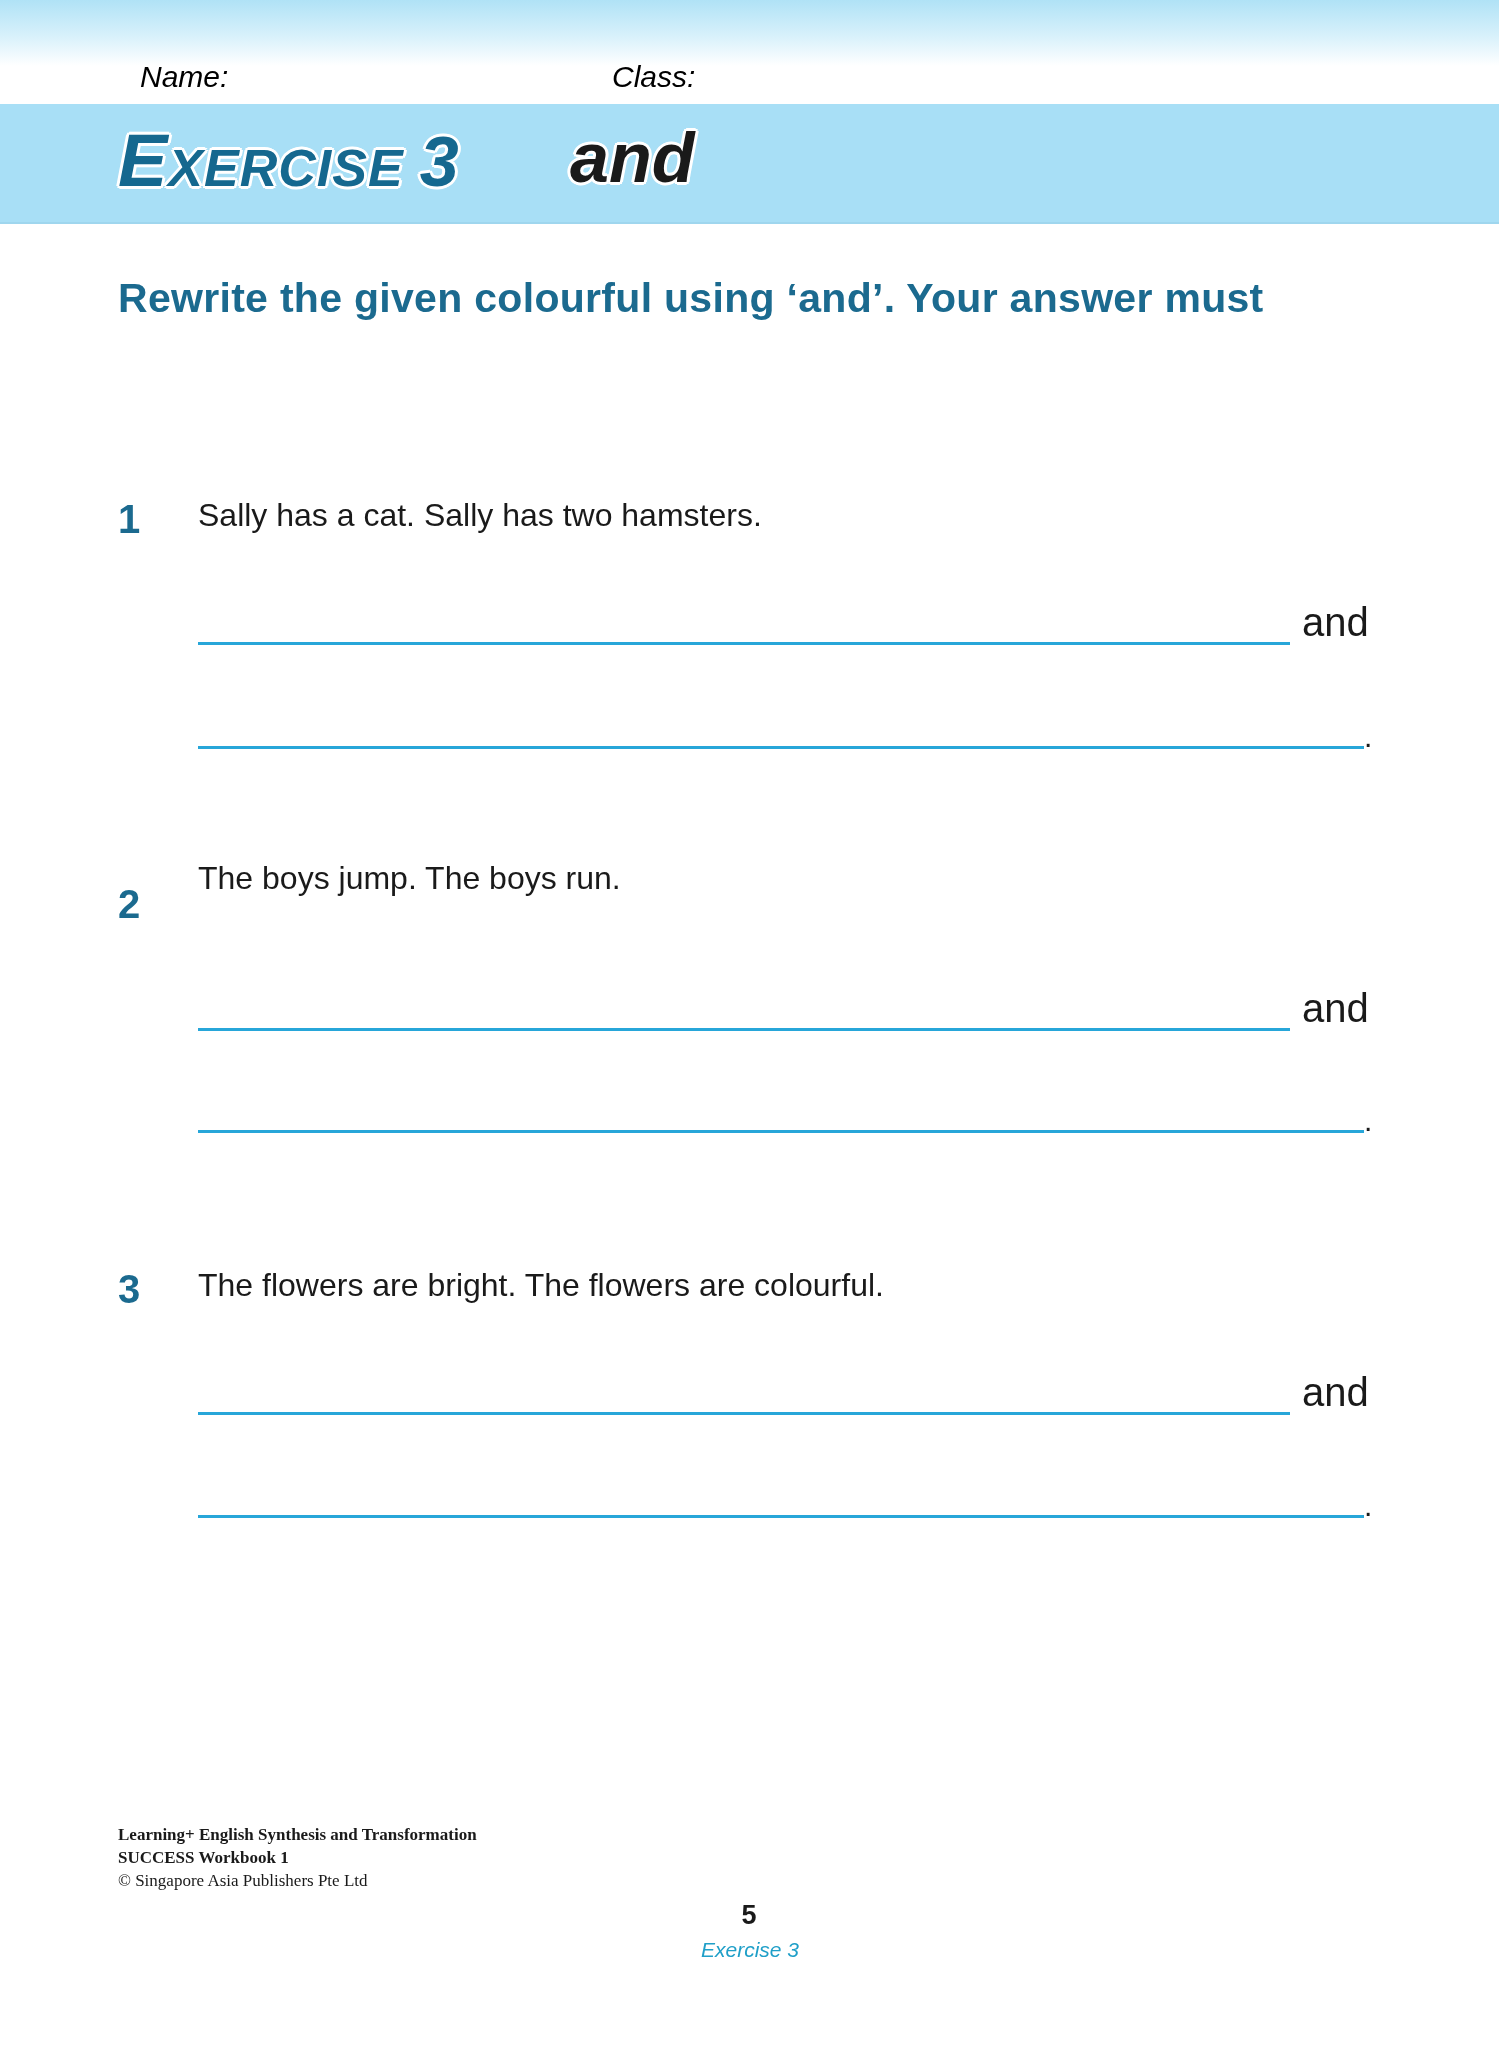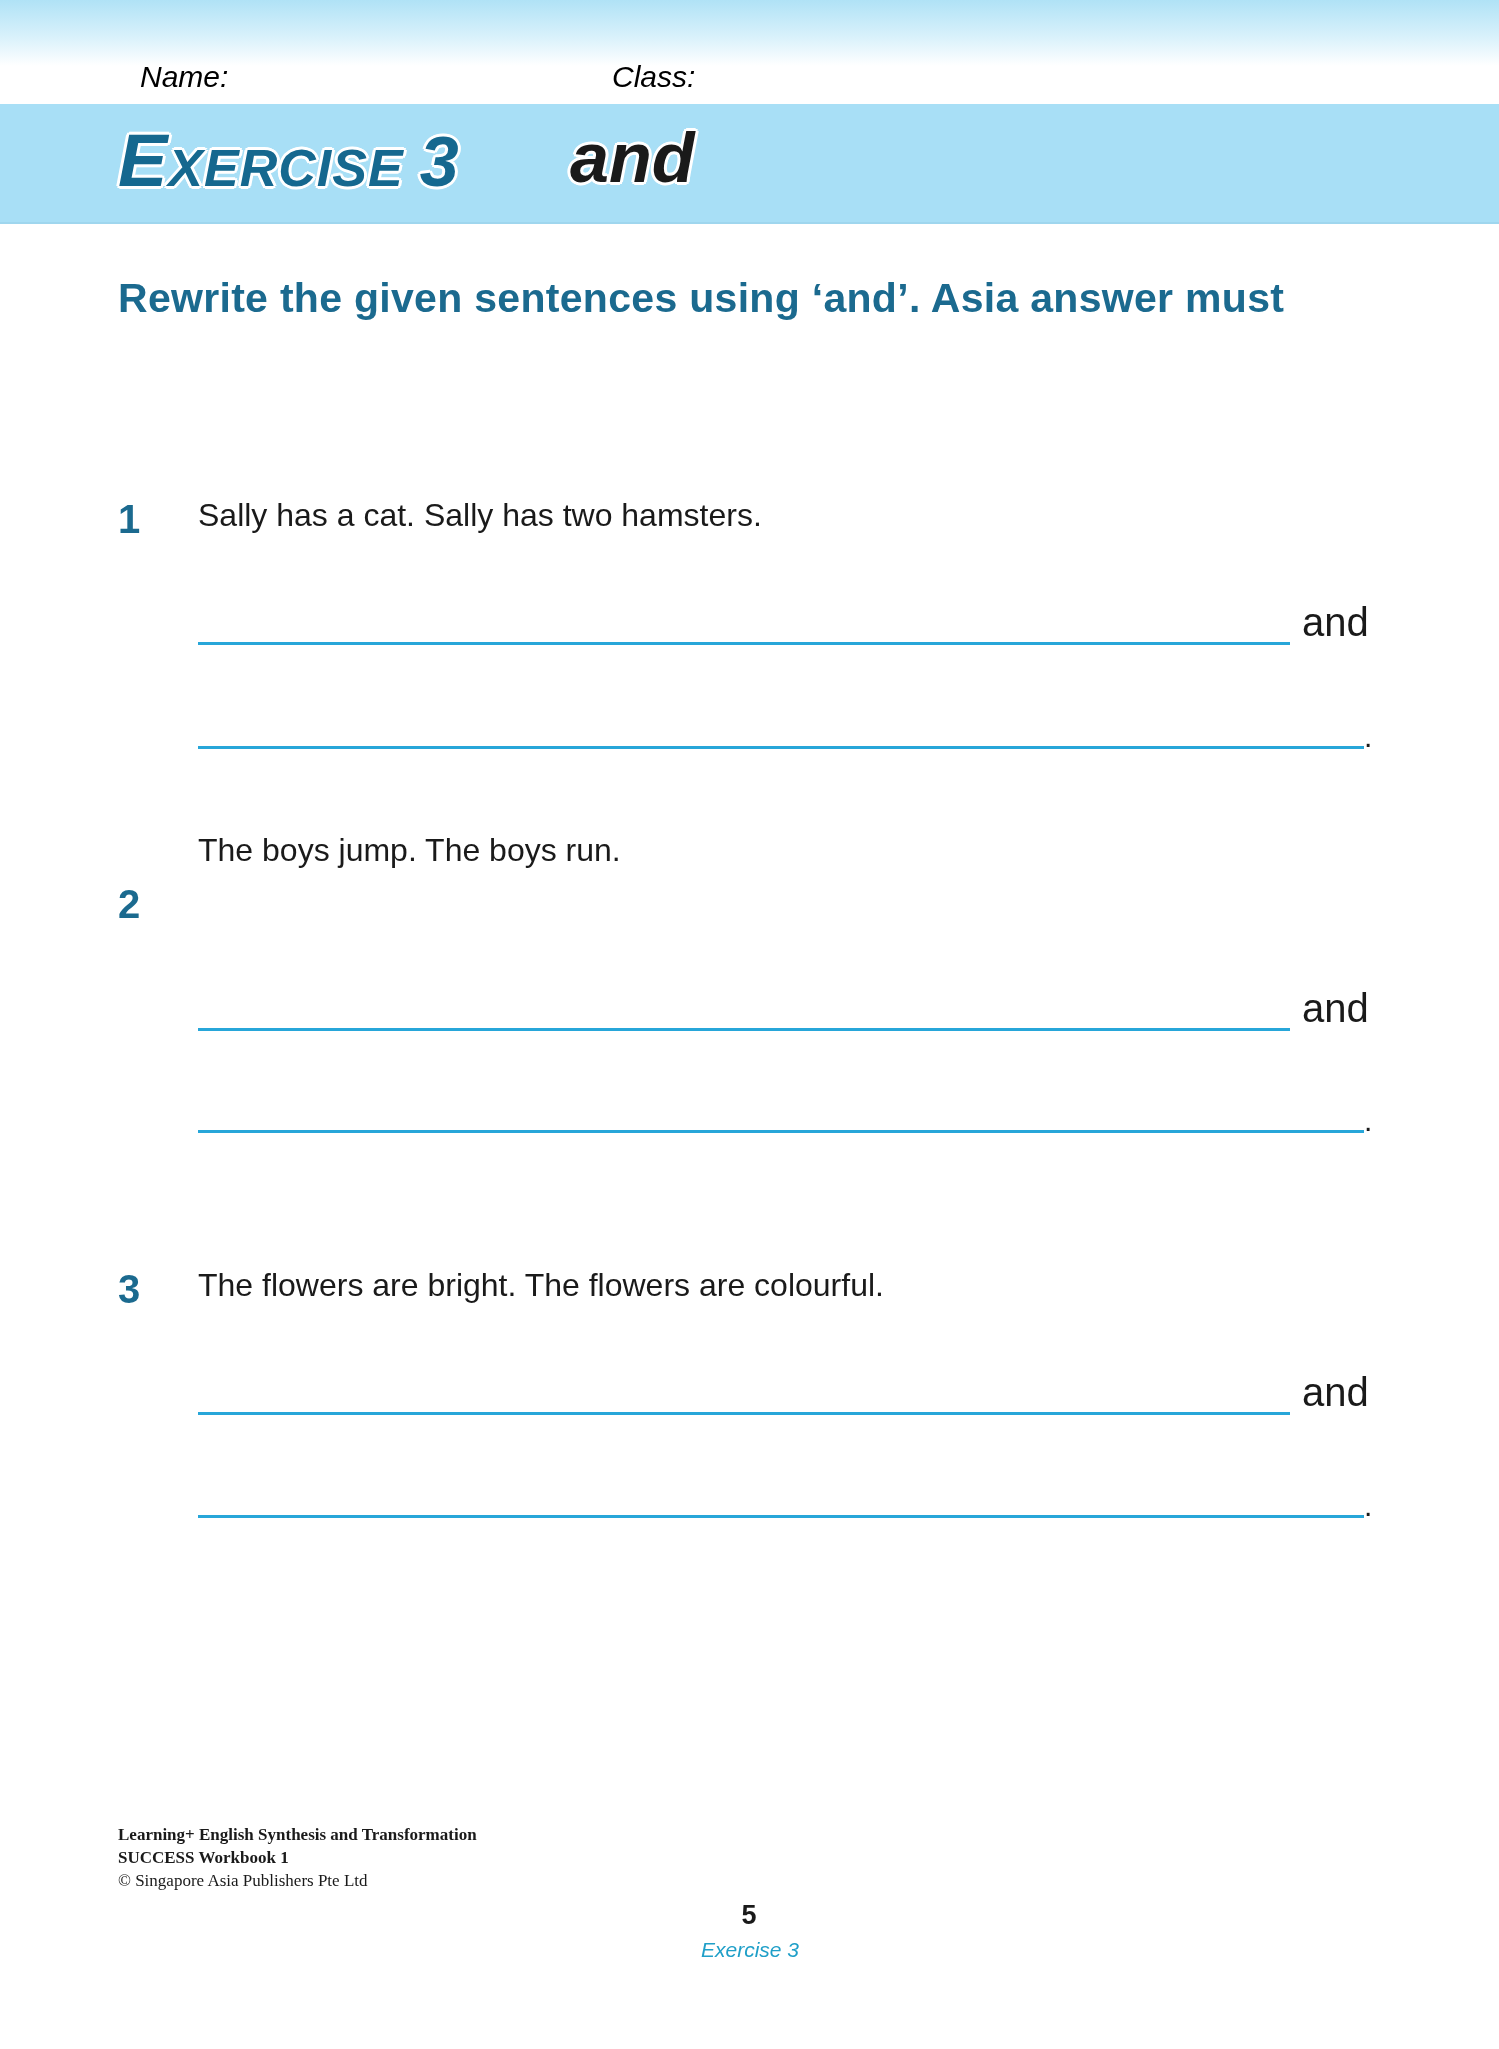--- a/index.html
+++ b/index.html
@@ -85,35 +85,35 @@
   <span class="meta-label" style="left:1052px;margin-top:48px;">Date:</span>
 </div>
 
 <div class="band"></div>
 <div class="title-ex">
   <span class="big">E</span><span class="small">XERCISE</span><span class="num">3</span>
 </div>
 <div class="title-topic">and</div>
 
 <div class="instructions">
-  <div>Rewrite the given sentences using ‘and’. Asia answer must</div>
+  <div>Rewrite the given colourful using ‘and’. Your answer must</div>
 </div>
 
 <div>
   <span class="q-num" style="top:497px;">1</span>
   <span class="q-text" style="top:497px;">Sally has a cat. Sally has two hamsters.</span>
   <div class="ans-line" style="top:642px; width:1092px;"></div>
   <span class="and-label" style="top:600px;">and</span>
   <div class="ans-line" style="top:746px; width:1166px;"></div>
   <span class="dot" style="top:720px;">.</span>
 </div>
 
 <div>
   <span class="q-num" style="top:882px;">2</span>
-  <span class="q-text" style="top:832px;">The boys jump. The boys run.</span>
+  <span class="q-text" style="top:860px;">The boys jump. The boys run.</span>
   <div class="ans-line" style="top:1028px; width:1092px;"></div>
   <span class="and-label" style="top:986px;">and</span>
   <div class="ans-line" style="top:1130px; width:1166px;"></div>
   <span class="dot" style="top:1104px;">.</span>
 </div>
 
 <div>
   <span class="q-num" style="top:1267px;">3</span>
   <span class="q-text" style="top:1267px;">The flowers are bright. The flowers are colourful.</span>
   <div class="ans-line" style="top:1412px; width:1092px;"></div>

